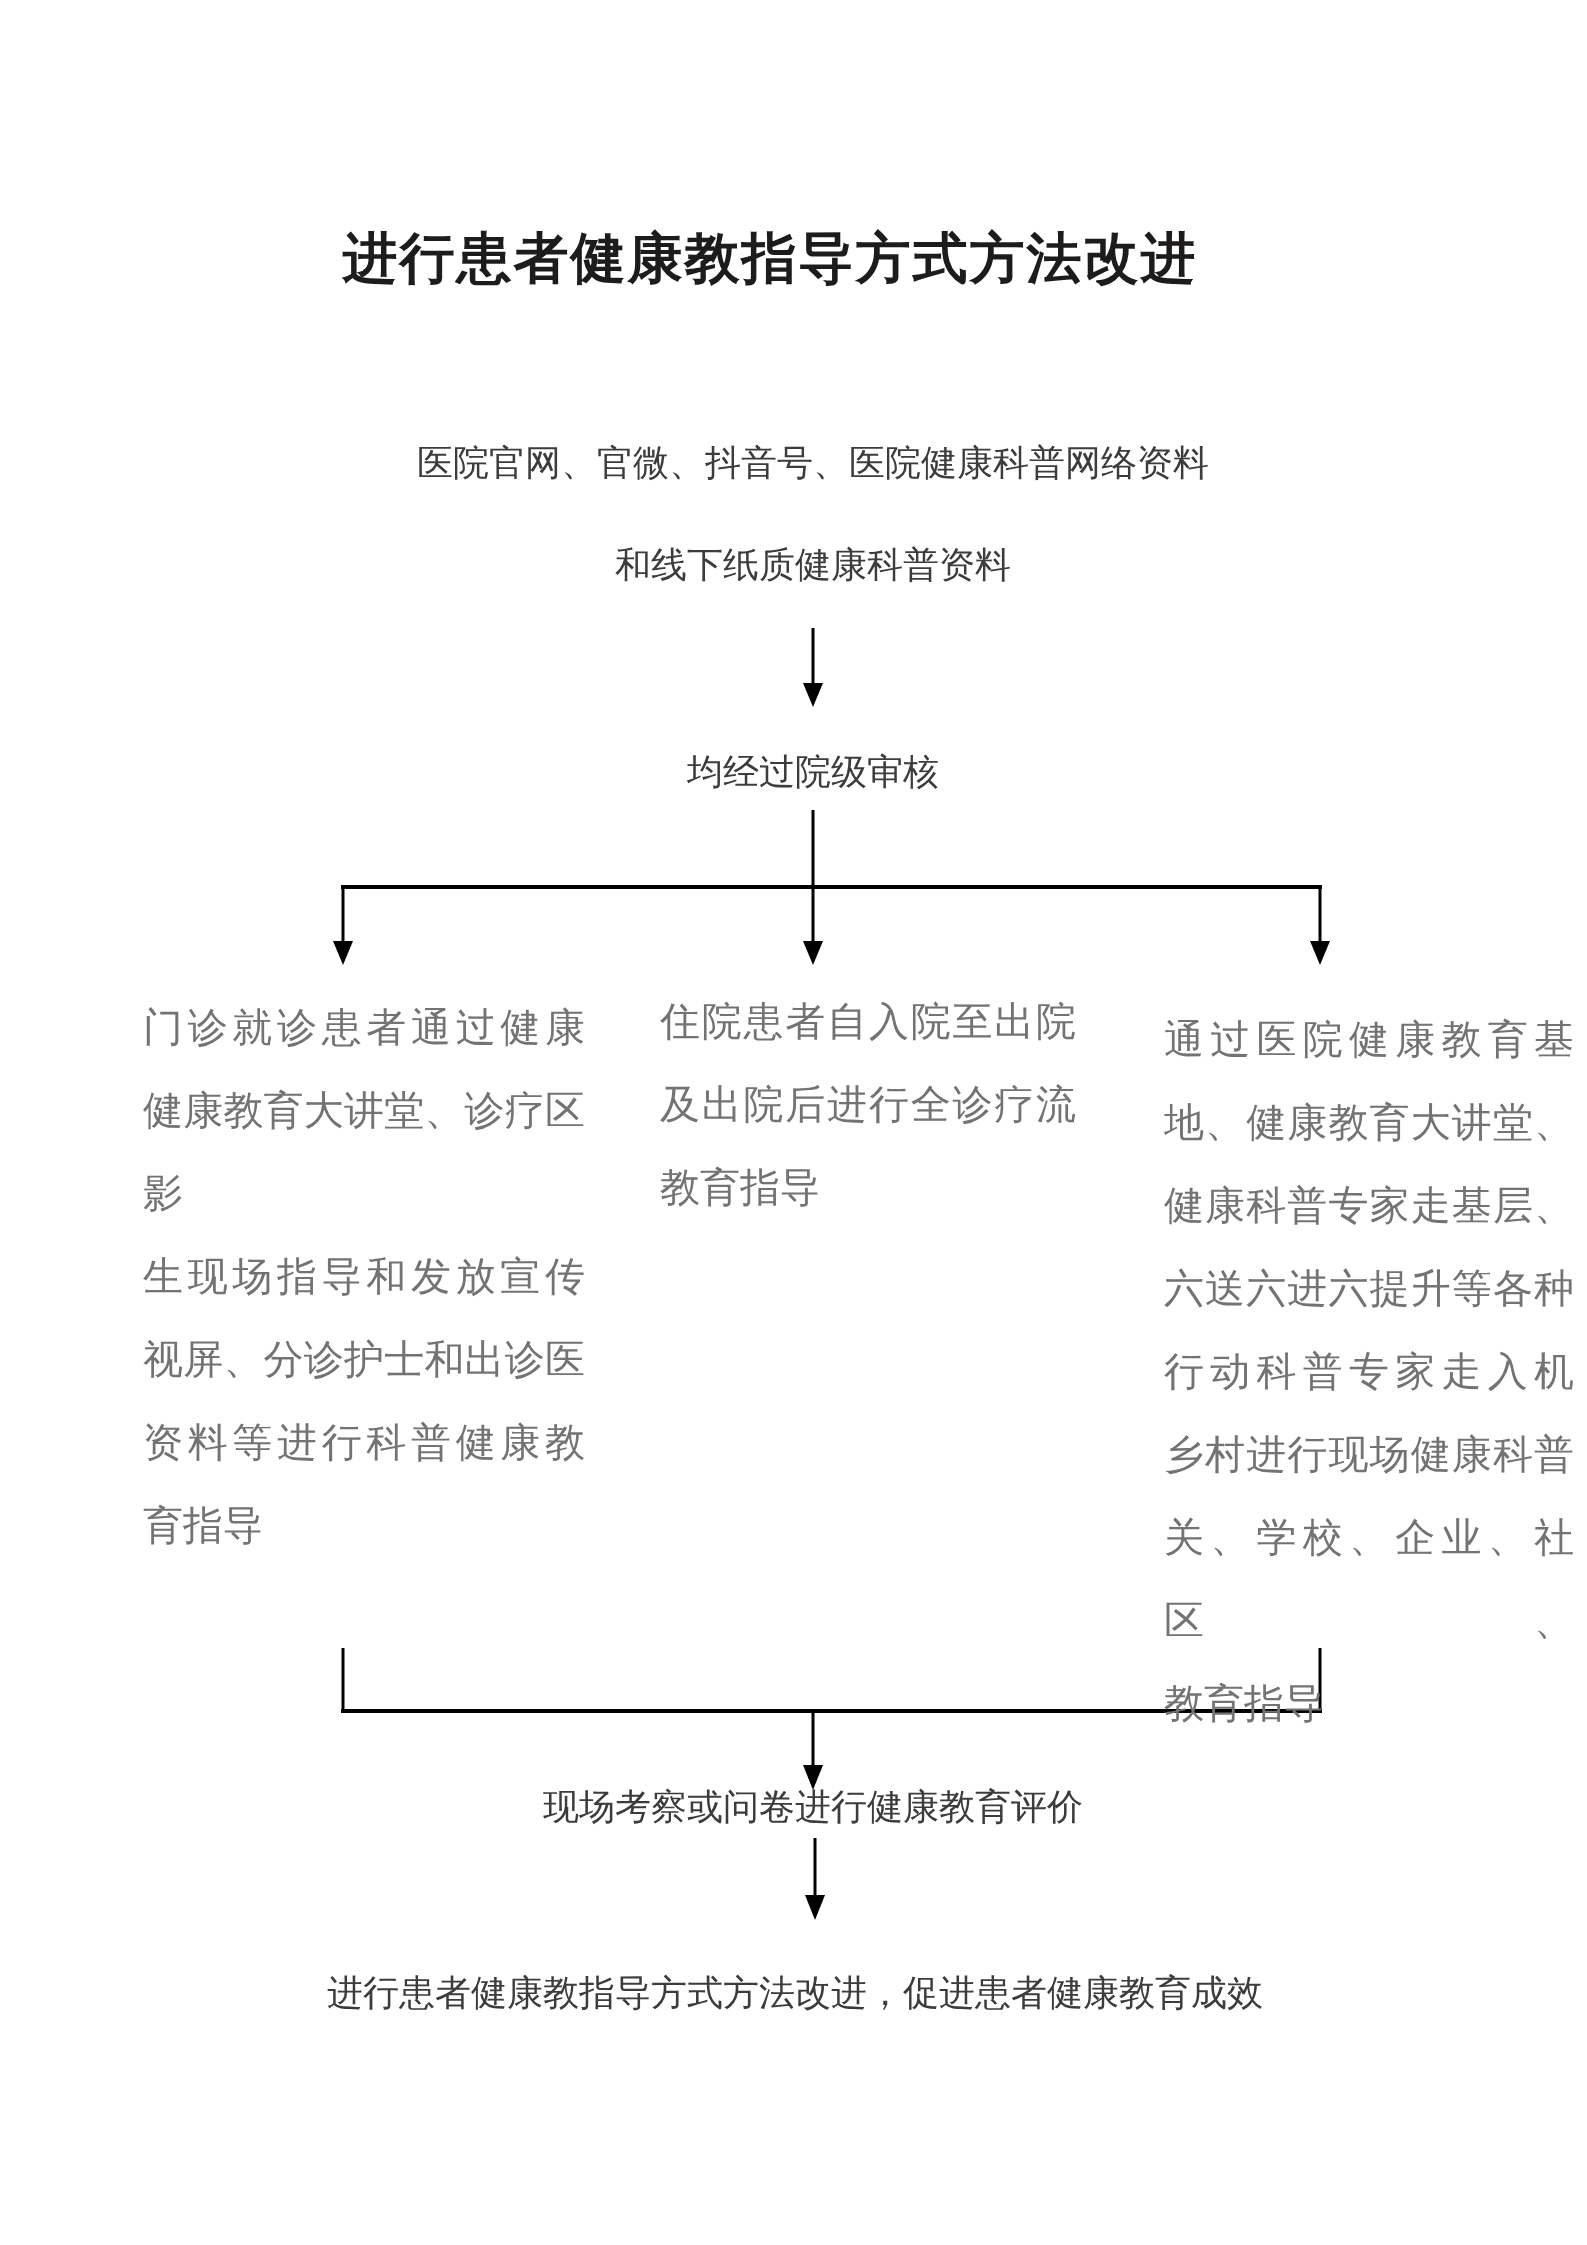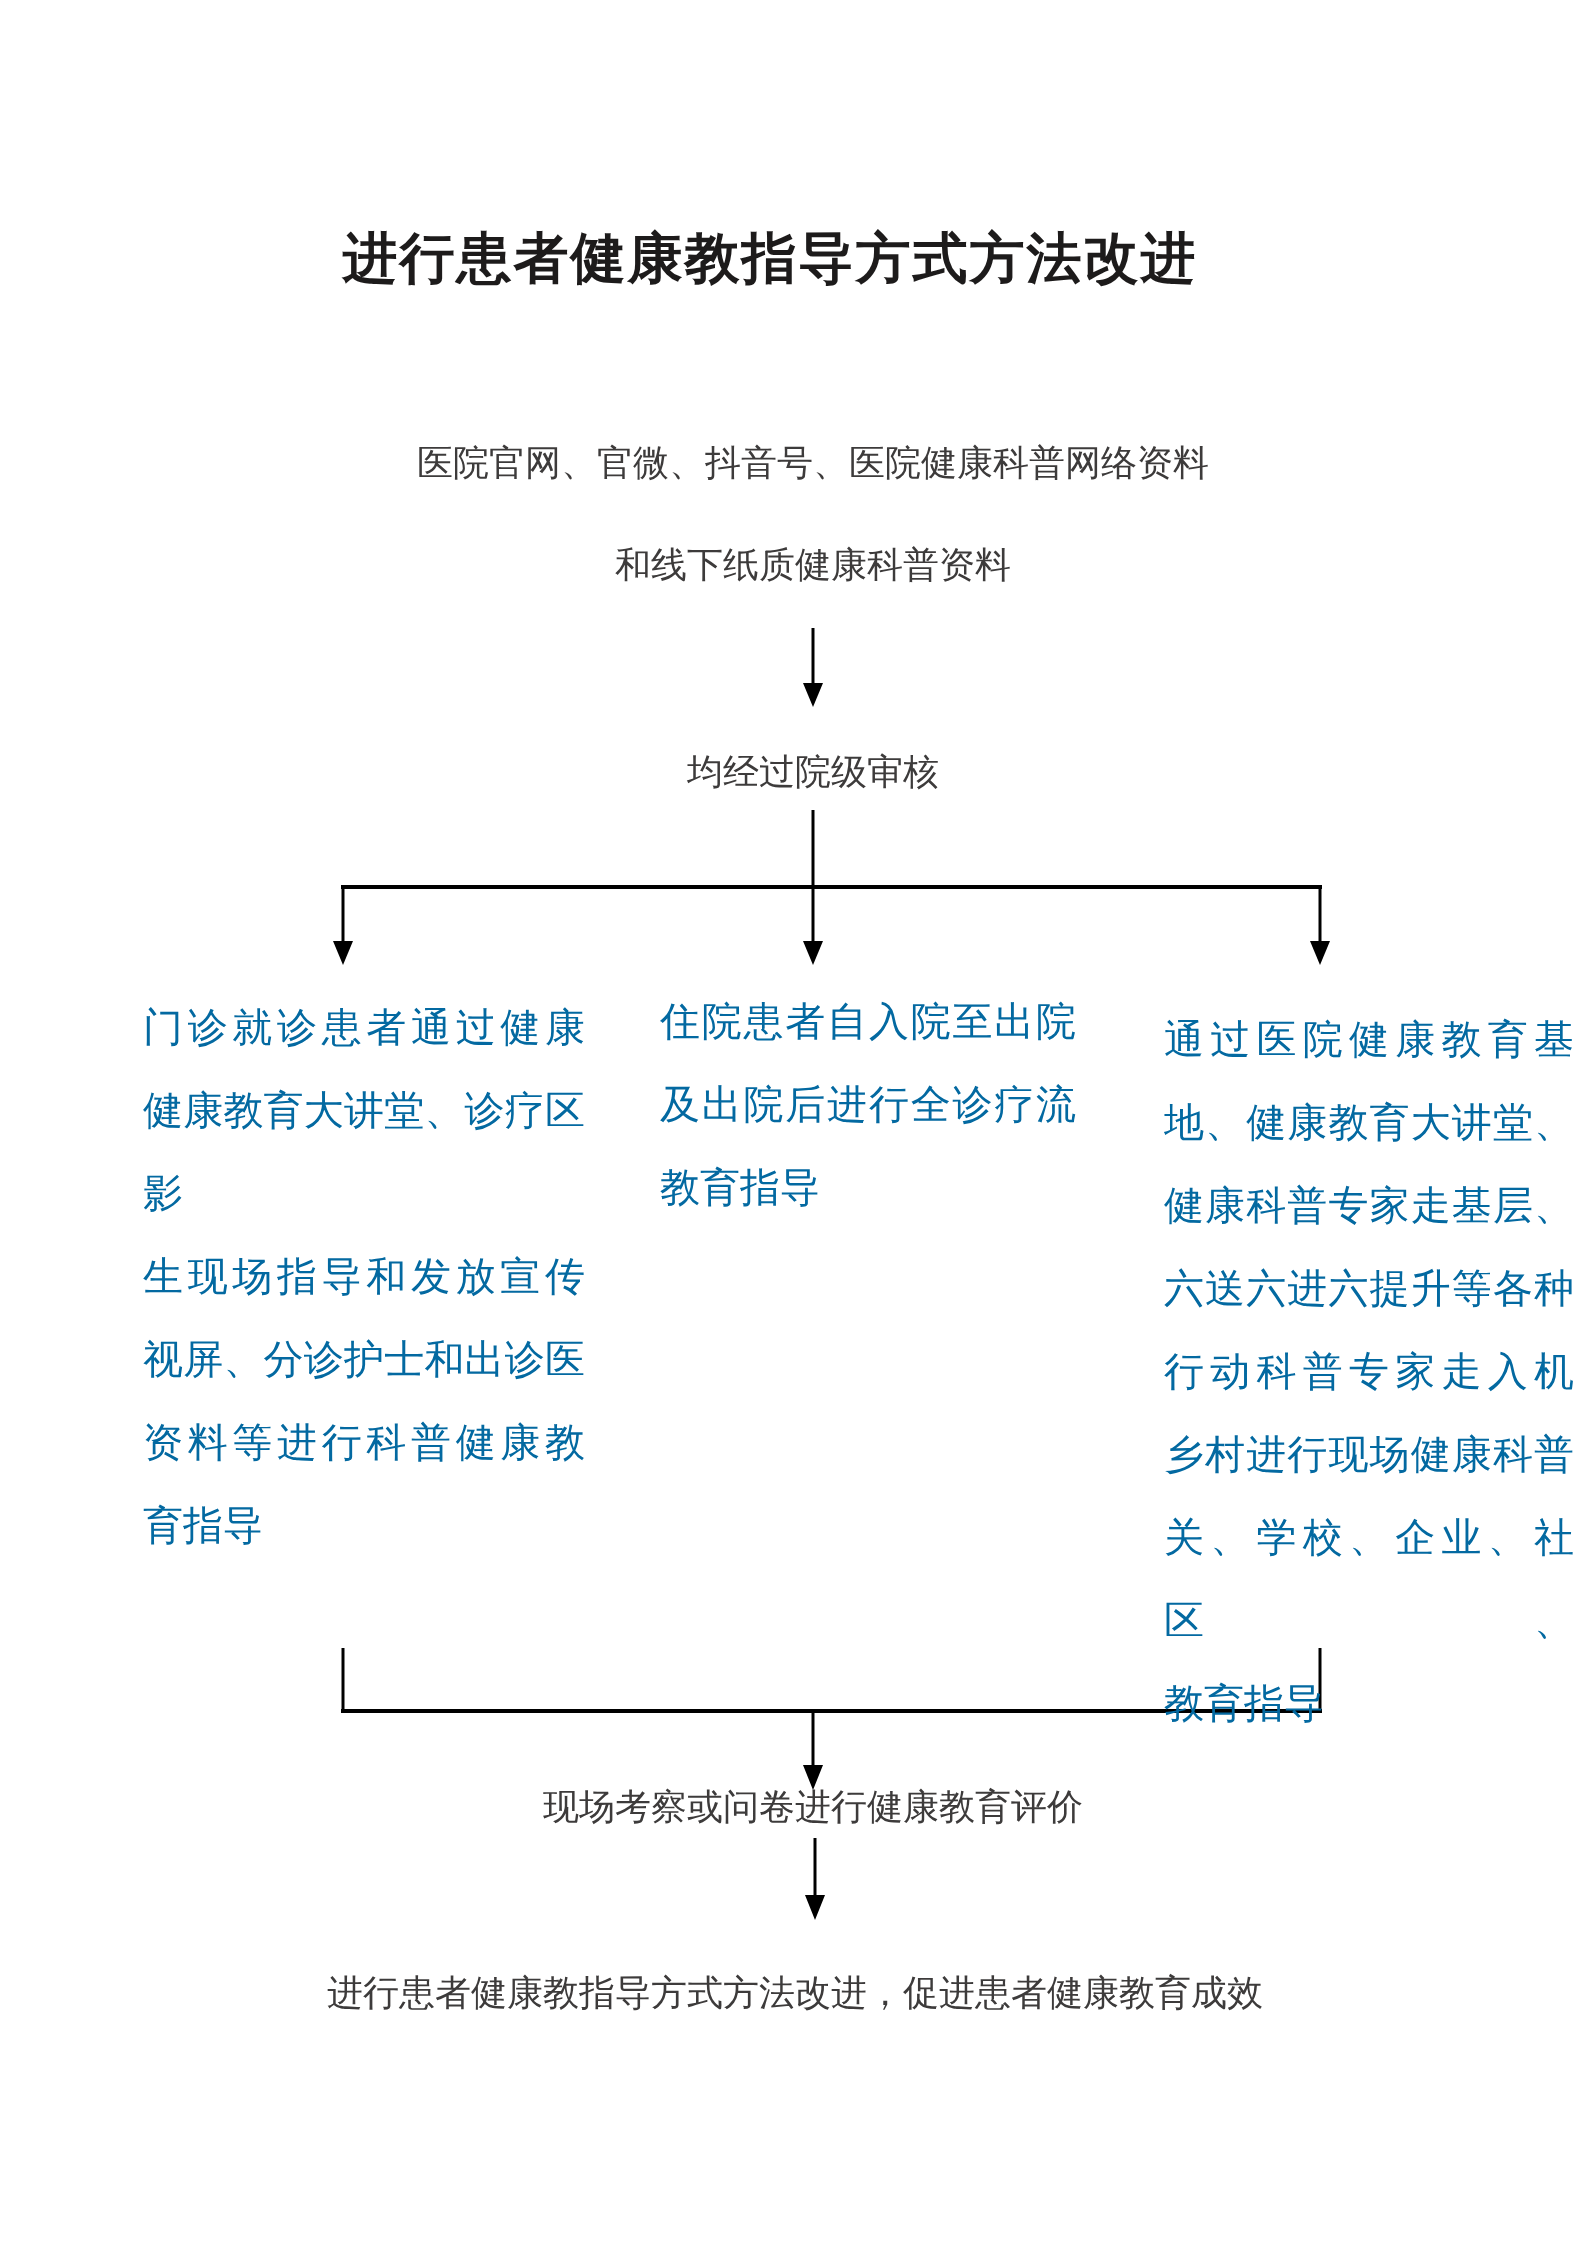--- a/index.html
+++ b/index.html
@@ -36,21 +36,21 @@
     color: #3d3b3b;
   }
   #source      { top: 412px;  left: 13px; width: 1600px; line-height: 102px; }
   #review      { top: 752px;  left: 13px; width: 1600px; line-height: 40px;  }
   #evaluation  { top: 1786px; left: 13px; width: 1600px; line-height: 42px;  }
   #improvement { top: 1972px; left: 0;    width: 1590px; line-height: 42px;  }
   .col {
     position: absolute;
     font-size: 40px;
     line-height: 83px;
-    color: #0369a1;
+    color: #737373;
   }
   .col .line {
     text-align: justify;
     text-align-last: justify;
   }
   .col .line:last-child {
     text-align: left;
     text-align-last: left;
   }
   #col-outpatient { top: 986px; left: 143px;  width: 442px; }

